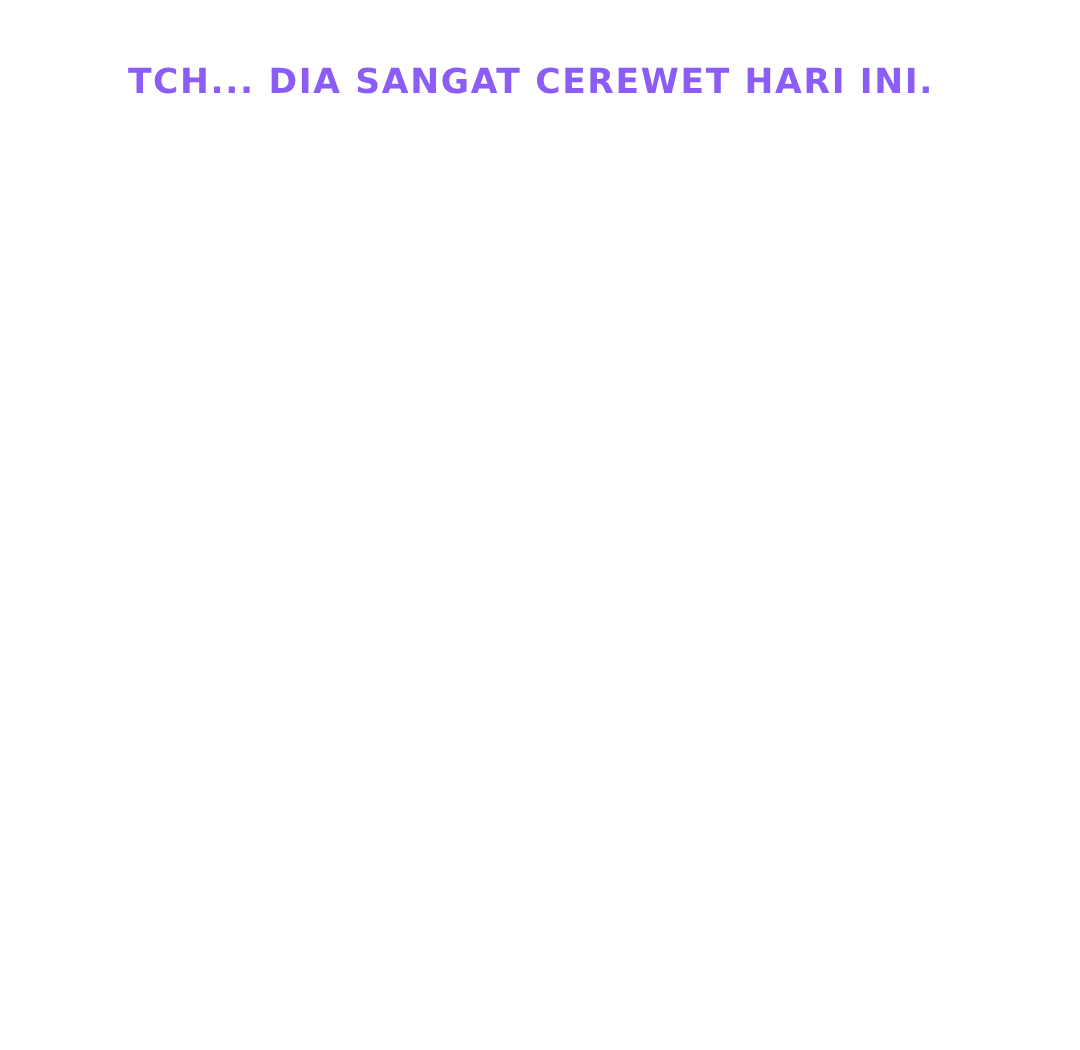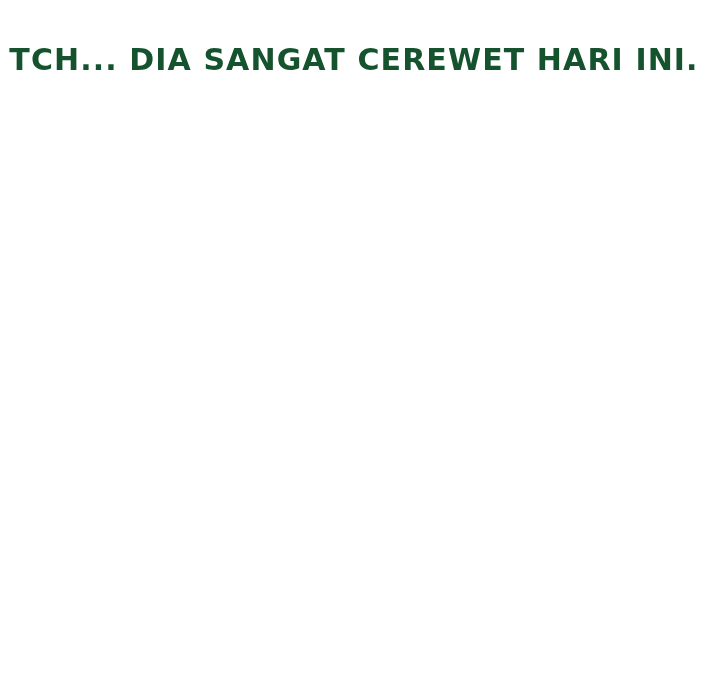--- a/index.html
+++ b/index.html
@@ -18,23 +18,23 @@
     width: 720px;
     height: 700px;
     background: #ffffff;
   }
   .caption {
     position: absolute;
     left: 0;
     top: 42px;
     width: 708px;
     text-align: center;
-    color: #14532d;
+    color: #8b5cf6;
     font-family: "DejaVu Sans", sans-serif;
-    font-size: 30px;
+    font-size: 23px;
     font-weight: 700;
     letter-spacing: 1.1px;
     line-height: 1.2;
     white-space: nowrap;
     text-transform: uppercase;
   }
   .panel-body {
     position: absolute;
     left: 0;
     top: 100px;

